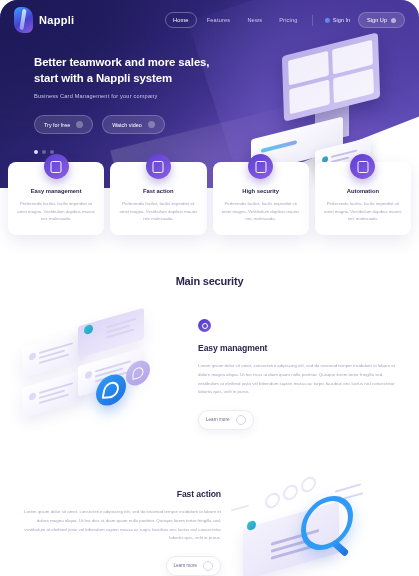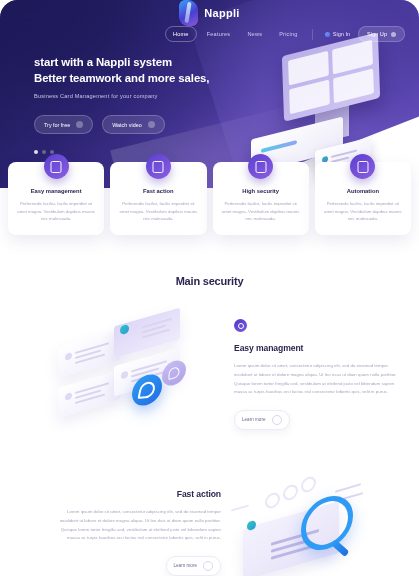--- a/index.html
+++ b/index.html
@@ -17,21 +17,21 @@
   .hero-swoosh{position:absolute;right:-30px;top:-20px;width:230px;height:240px;
         background:radial-gradient(ellipse at 30% 40%,rgba(120,100,210,.45),transparent 62%);
         transform:rotate(-18deg);}
   .white-wedge{position:absolute;right:-5px;bottom:-2px;width:235px;height:92px;background:#fff;
         clip-path:polygon(18% 100%,100% 18%,100% 100%);}
   .diag-light{position:absolute;left:120px;top:110px;width:320px;height:120px;
         background:linear-gradient(100deg,rgba(255,255,255,.16),rgba(255,255,255,0) 60%);
         transform:rotate(-14deg);}
 
   
-  .nav{position:relative;display:flex;align-items:center;height:40px;padding:0 14px;z-index:6;flex-direction:column;}
+  .nav{position:relative;display:flex;align-items:center;height:40px;padding:0 14px;z-index:6;}
   .logo-wrap{display:flex;align-items:center;gap:6px;}
   .logo-mark{width:19px;height:26px;position:relative;}
   .logo-mark .shape{position:absolute;inset:0;border-radius:6px 10px 6px 9px;
         background:linear-gradient(150deg,#3aa0ff,#4a3fd0 55%,#8a5bd8);}
   .logo-mark .slash{position:absolute;left:7px;top:2px;width:4px;height:21px;border-radius:3px;
         background:linear-gradient(180deg,#cfe6ff,#8e9fe8);transform:rotate(9deg);opacity:.95;}
   .logo-text{color:#fff;font-size:11px;font-weight:bold;letter-spacing:.3px;}
 
   .nav-links{margin-left:auto;display:flex;align-items:center;gap:3px;}
   .nav-link{color:#cdc9ef;font-size:5.6px;padding:4px 7px;border-radius:9px;letter-spacing:.2px;}
@@ -86,21 +86,21 @@
         background:linear-gradient(145deg,#5b3fd0,#8b5fe0);
         box-shadow:0 4px 10px rgba(80,50,180,.35);position:relative;}
   .fc-icon:after{content:"";position:absolute;left:50%;top:50%;width:9px;height:10px;
         transform:translate(-50%,-50%);border:1.4px solid #fff;border-radius:2px;opacity:.95;}
   .fc-title{font-size:5.8px;font-weight:bold;color:#2b2550;margin-bottom:6px;}
   .fc-body{font-size:4.3px;color:#a8a3c2;line-height:1.75;}
 
   
   .main-head{text-align:center;margin-top:40px;font-size:11px;font-weight:bold;color:#2b2550;letter-spacing:-.2px;}
 
-  .sect{position:relative;display:flex;align-items:center;padding:0 14px;margin-top:18px;margin-left:36px;}
+  .sect{position:relative;display:flex;align-items:center;padding:0 14px;margin-top:18px;}
   .art{position:relative;flex:0 0 180px;height:140px;}
   .txt{flex:1;padding:0 4px;}
   .badge{width:13px;height:13px;border-radius:50%;background:linear-gradient(145deg,#4f39c8,#7c5ae0);
         position:relative;margin-bottom:11px;}
   .badge:after{content:"";position:absolute;left:50%;top:50%;width:4px;height:4px;
         transform:translate(-50%,-50%);border-radius:50%;border:1.2px solid #fff;}
   .s-title{font-size:8.6px;font-weight:bold;color:#2b2550;margin-bottom:9px;letter-spacing:-.1px;}
   .s-body{font-size:4.4px;color:#a8a3c2;line-height:1.95;}
   .learn{display:inline-flex;align-items:center;gap:6px;margin-top:13px;
         background:#fff;border:1px solid #ecebf5;border-radius:11px;padding:4px 7px;
@@ -186,22 +186,22 @@
         </div>
         <div class="signup">
           <span>Sign Up</span>
           <span class="chev"></span>
         </div>
       </div>
     </div>
 
     <div class="hero-copy">
       <div class="hero-title">
+        <div>Better teamwork and more sales,</div>
         <div>start with a Nappli system</div>
-        <div>Better teamwork and more sales,</div>
       </div>
       <div class="hero-sub">Business Card Management for your company</div>
       <div class="hero-btns">
         <div class="btn-ghost">
           <span>Try for free</span>
           <span class="btn-ico"></span>
         </div>
         <div class="btn-ghost">
           <span>Watch video</span>
           <span class="btn-ico"></span>

